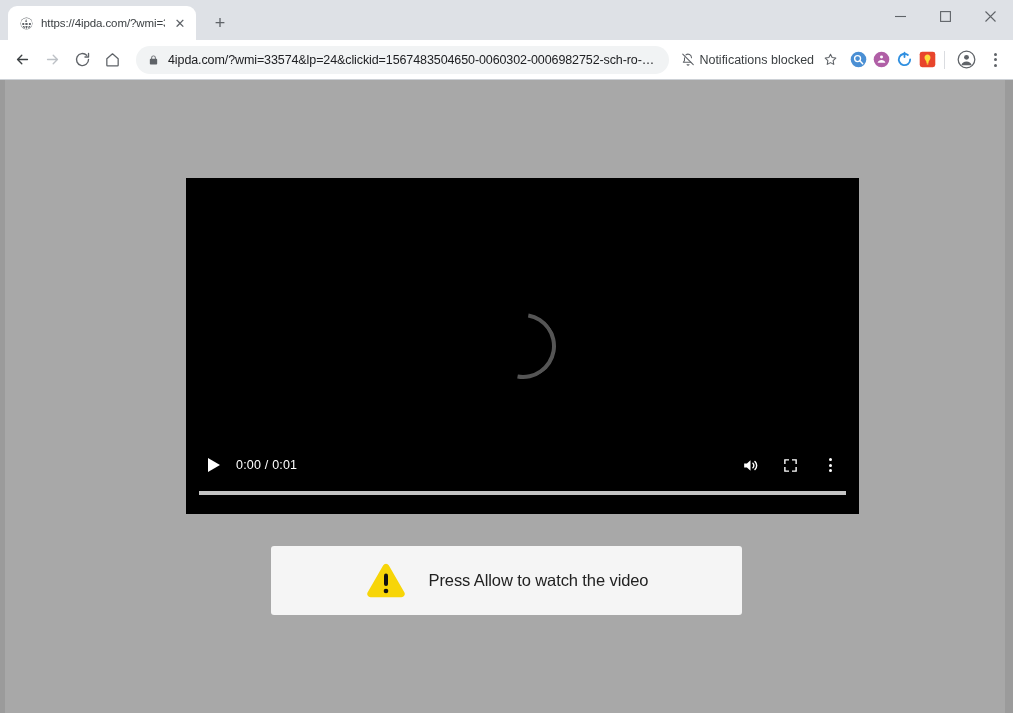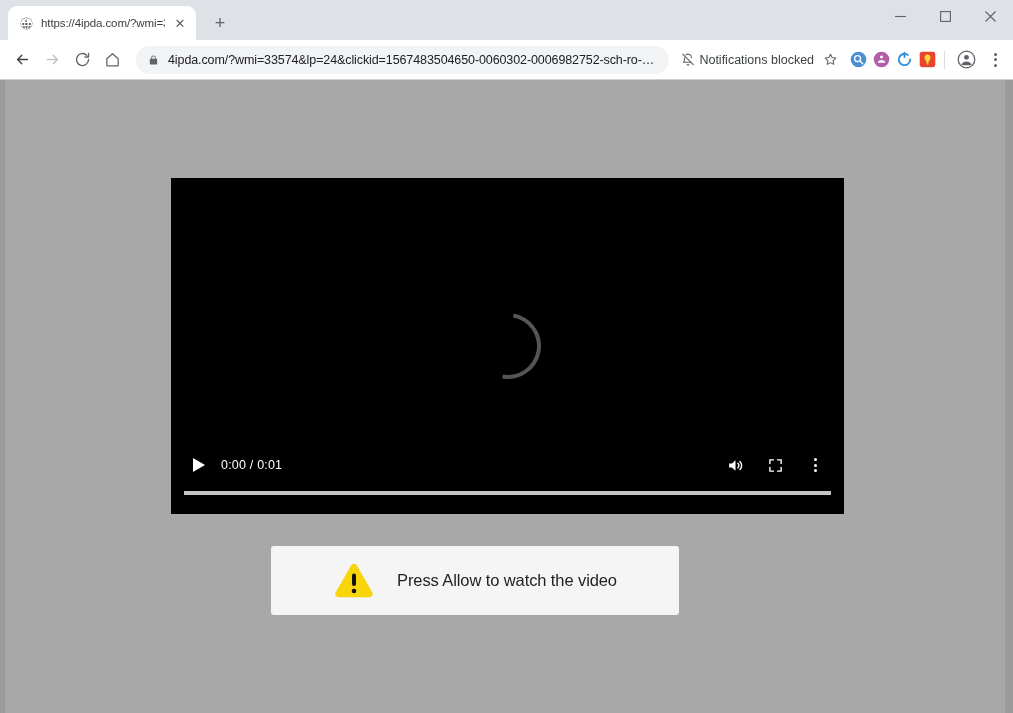--- a/index.html
+++ b/index.html
@@ -209,21 +209,21 @@
   }
   .page-edge-right {
     position: absolute;
     right: 0; top: 0; bottom: 0;
     width: 8px;
     background: #9b9b9b;
   }
 
   .video-wrap {
     position: absolute;
-    left: 171px;
+    left: 186px;
     top: 98px;
     width: 673px;
     height: 336px;
     background: #000000;
     overflow: hidden;
     padding-left: 48px;
   }
 
   .spinner {
     position: absolute;
@@ -292,21 +292,21 @@
     width: 100%;
     height: 4px;
     background: #c4c4c4;
   }
 
   
   .allow-banner {
     position: absolute;
     left: 271px;
     top: 466px;
-    width: 408px;
+    width: 471px;
     height: 69px;
     background: #f5f5f5;
     border-radius: 3px;
     display: flex;
     align-items: center;
     justify-content: center;
     gap: 22px;
     padding: 12px 20px;
   }
   .warn-icon { flex: 0 0 auto; display: flex; align-items: center; }

